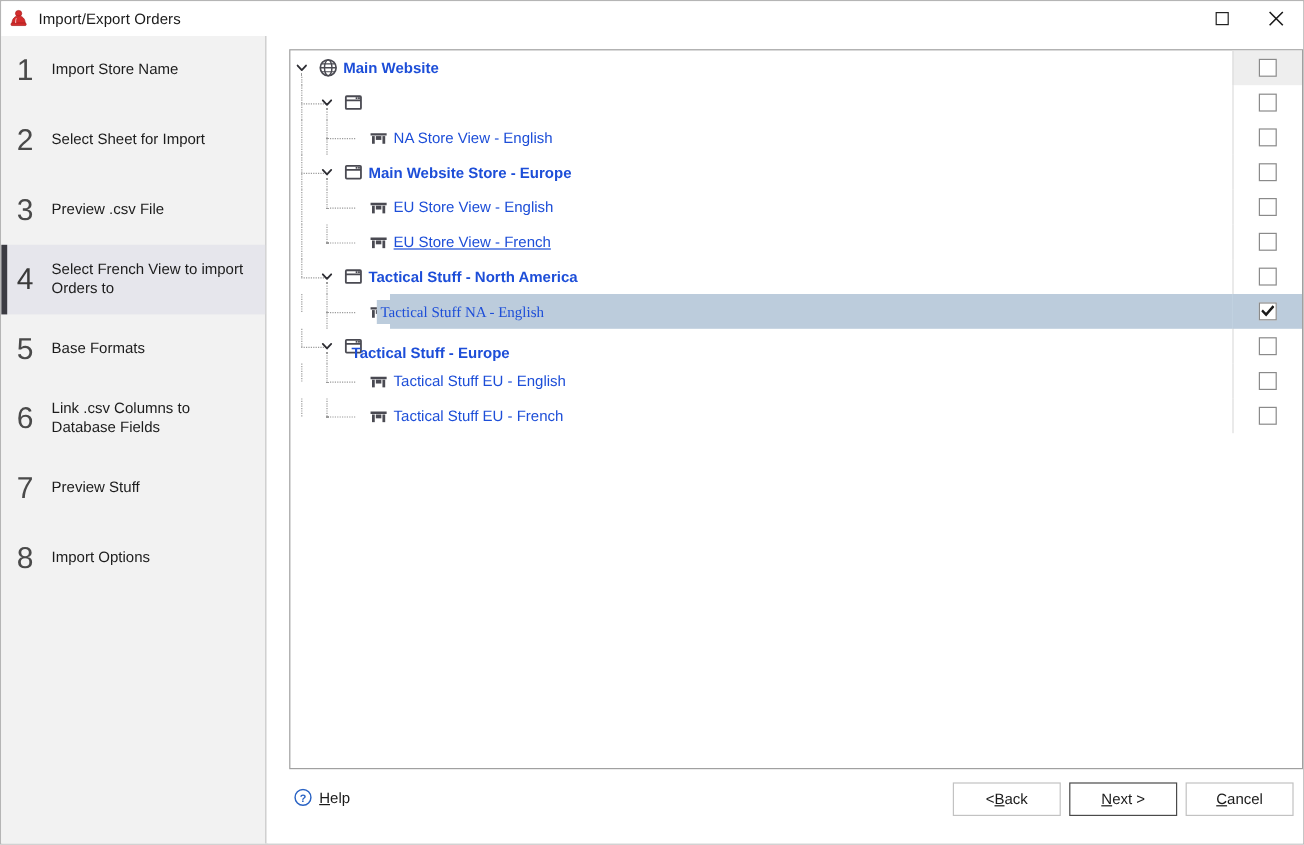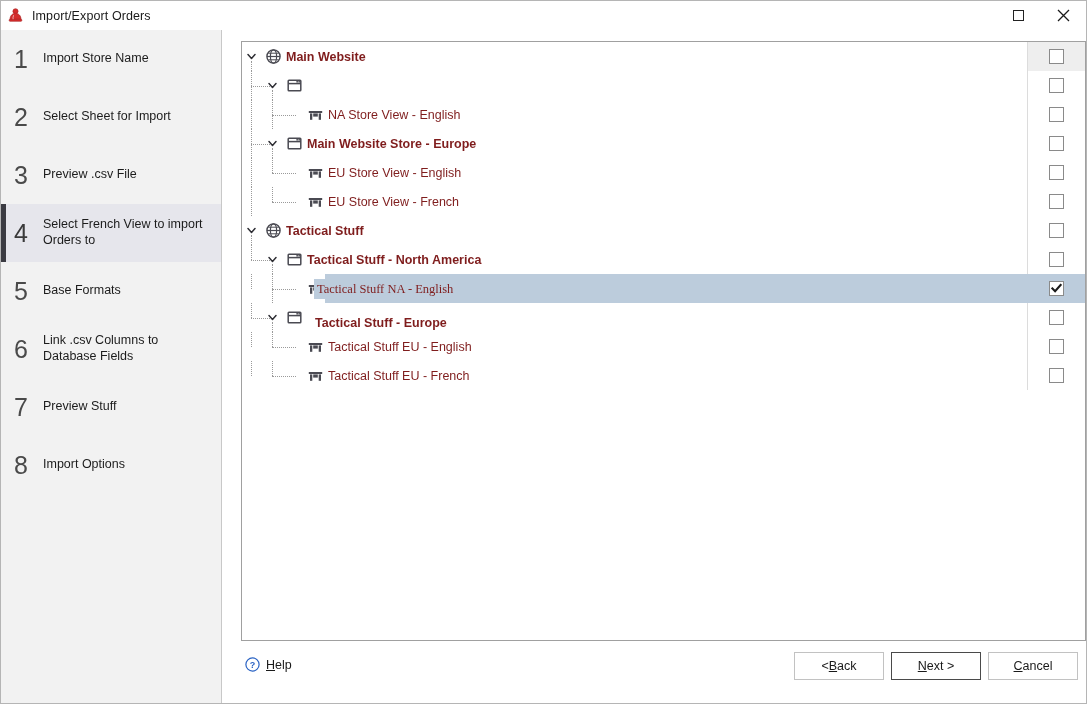--- a/index.html
+++ b/index.html
@@ -153,21 +153,21 @@
   .ticon {
     position: absolute;
     width: 17px; height: 17px;
     display: flex; align-items: center; justify-content: center;
   }
   .ticon svg { display: block; }
 
   .tlabel {
     position: absolute;
     font-size: 12.5px;
-    color: #7f1d1d;
+    color: #1d4ed8;
     white-space: nowrap;
     height: 20px;
     line-height: 20px;
     padding: 0 3px;
   }
   .tlabel.bold { font-weight: bold; }
   .trow.selected .tlabel { background: #bcccdc; }
   .trow.selected { background: transparent; }
 
   
@@ -425,43 +425,21 @@
               <div class="dotv" style="left: 30px; top: 0px; height: 14.5px;"></div>
               <div class="doth" style="left: 30px; top: 14.5px; width: 24px;"></div>
               <div class="ticon" style="left: 65px;">
                 <svg width="17" height="17" viewBox="0 0 17 17">
                   <path d="M1.8 5.0 H15.2 V7.0 H1.8 Z" fill="#4a4a52"></path>
                   <rect x="3.0" y="7.4" width="2.3" height="6.4" fill="#4a4a52"></rect>
                   <rect x="11.7" y="7.4" width="2.3" height="6.4" fill="#4a4a52"></rect>
                   <rect x="6.2" y="7.4" width="4.6" height="3.2" fill="#4a4a52"></rect>
                 </svg>
               </div>
-              <div class="tlabel" style="left: 83px;">EU Store View - French</div>
-              <div class="cbcell">
-                <div class="cbox"></div>
-              </div>
-            </div>
-          </div>
-          <div class="trow">
-            <div class="cells">
-              <div class="dotv" style="left: 9px; top: 18.5px; height: 10.5px;"></div>
-              <div class="twist" style="left: 1px;">
-                <svg width="11" height="11" viewBox="0 0 11 11">
-                  <path d="M2 3.6 L5.5 7.4 L9 3.6" fill="none" stroke="#2d2d33" stroke-width="1.5" stroke-linecap="round" stroke-linejoin="round"></path>
-                </svg>
-              </div>
-              <div class="ticon" style="left: 23px;">
-                <svg width="17" height="17" viewBox="0 0 17 17">
-                  <circle cx="8.5" cy="8.5" r="6.6" fill="none" stroke="#4a4a52" stroke-width="1.4"></circle>
-                  <ellipse cx="8.5" cy="8.5" rx="3.1" ry="6.6" fill="none" stroke="#4a4a52" stroke-width="1.2"></ellipse>
-                  <path d="M2 8.5 H15" stroke="#4a4a52" stroke-width="1.2"></path>
-                  <path d="M3.3 5.2 H13.7 M3.3 11.8 H13.7" stroke="#4a4a52" stroke-width="1"></path>
-                </svg>
-              </div>
-              <div class="tlabel bold" style="left: 41px;">Tactical Stuff</div>
+              <div class="tlabel" style="left: 83px; text-decoration: underline;">EU Store View - French</div>
               <div class="cbcell">
                 <div class="cbox"></div>
               </div>
             </div>
           </div>
           <div class="trow">
             <div class="cells">
               <div class="dotv" style="left: 9px; top: 0px; height: 14.5px;"></div>
               <div class="doth" style="left: 9px; top: 14.5px; width: 21px;"></div>
               <div class="dotv" style="left: 30px; top: 18.5px; height: 10.5px;"></div>
@@ -519,21 +497,21 @@
                 </svg>
               </div>
               <div class="ticon" style="left: 44px;">
                 <svg width="17" height="17" viewBox="0 0 17 17">
                   <rect x="2.2" y="3.2" width="12.6" height="10.6" rx="0.8" fill="#ffffff" stroke="#4a4a52" stroke-width="1.5"></rect>
                   <path d="M2.2 6.6 H14.8" stroke="#4a4a52" stroke-width="1.5"></path>
                   <rect x="10.4" y="4.0" width="1.5" height="1.6" fill="#4a4a52"></rect>
                   <rect x="12.4" y="4.0" width="1.5" height="1.6" fill="#4a4a52"></rect>
                 </svg>
               </div>
-              <div class="tlabel bold" style="left: 70px; margin-top: 10px;">Tactical Stuff - Europe</div>
+              <div class="tlabel bold" style="left: 48px; margin-top: 10px;">Tactical Stuff - Europe</div>
               <div class="cbcell">
                 <div class="cbox"></div>
               </div>
             </div>
           </div>
           <div class="trow">
             <div class="cells">
               <div class="dotv" style="left: 9px; top: 0px; height: 14.5px;"></div>
               <div class="dotv" style="left: 30px; top: 0px; height: 14.5px;"></div>
               <div class="doth" style="left: 30px; top: 14.5px; width: 24px;"></div>

